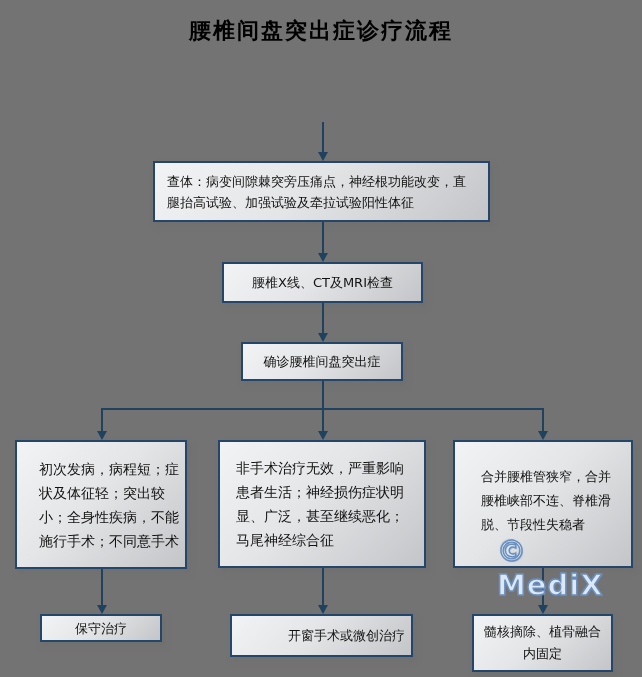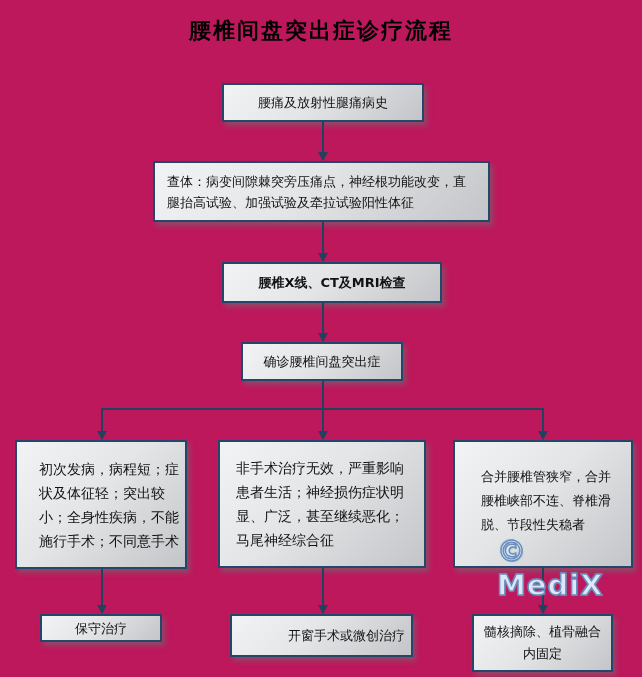--- a/index.html
+++ b/index.html
@@ -1,21 +1,21 @@
 <!DOCTYPE html>
 <html><head>
 <meta charset="utf-8">
 <style>
   html, body { margin: 0; padding: 0; background: #fff; }
   body { font-family: "DejaVu Sans", "Liberation Sans", sans-serif; }
   .canvas {
     position: relative;
     width: 642px;
     height: 677px;
-    background: #be185d;
+    background: #737373;
     overflow: hidden;
   }
   .page-title {
     position: absolute;
     left: 0; top: 16px;
     width: 642px;
     text-align: center;
     font-size: 22px;
     font-weight: bold;
     color: #000;
@@ -41,21 +41,21 @@
   .arrowhead {
     position: absolute;
     width: 0; height: 0;
     border-left: 5px solid transparent;
     border-right: 5px solid transparent;
     border-top: 9px solid #21425f;
   }
   
   .box-history   { left: 222px; top: 83px;  width: 202px; height: 39px; }
   .box-exam      { left: 153px; top: 161px; width: 337px; height: 61px; padding: 4px 14px 4px 12px; }
-  .box-imaging   { left: 222px; top: 262px; width: 220px; height: 41px; font-weight: bold; }
+  .box-imaging   { left: 222px; top: 262px; width: 201px; height: 41px; }
   .box-diagnosis { left: 241px; top: 342px; width: 162px; height: 39px; }
   
   .branch-left   { left: 15px;  top: 440px; width: 172px; height: 129px; padding: 6px 0 6px 22px; font-size: 14px; line-height: 24px; }
   .branch-middle { left: 218px; top: 440px; width: 208px; height: 128px; padding: 6px 12px 6px 16px; font-size: 14px; line-height: 24px; }
   .branch-right  { left: 453px; top: 440px; width: 180px; height: 128px; padding: 6px 20px 12px 26px; font-size: 13px; line-height: 24px; align-items: center; }
   
   .out-left   { left: 40px;  top: 614px; width: 122px; height: 28px; }
   .out-middle { left: 230px; top: 614px; width: 183px; height: 43px; justify-content: flex-end; }
   .out-right  { left: 472px; top: 614px; width: 141px; height: 58px; line-height: 22px; }
   .watermark {
@@ -70,23 +70,20 @@
     z-index: 5;
   }
 </style>
 </head>
 <body>
 
 <div class="canvas">
 
   <div class="page-title">腰椎间盘突出症诊疗流程</div>
 
-  <div class="node center box-history">
-    <span>腰痛及放射性腿痛病史</span>
-  </div>
 
   <div class="vline" style="left:322px; top:122px; height:31px;"></div>
   <div class="arrowhead" style="left:318px; top:152px;"></div>
 
   <div class="node leftalign box-exam">
     <span>查体：病变间隙棘突旁压痛点，神经根功能改变，直腿抬高试验、加强试验及牵拉试验阳性体征</span>
   </div>
 
   <div class="vline" style="left:322px; top:222px; height:31px;"></div>
   <div class="arrowhead" style="left:318px; top:253px;"></div>

